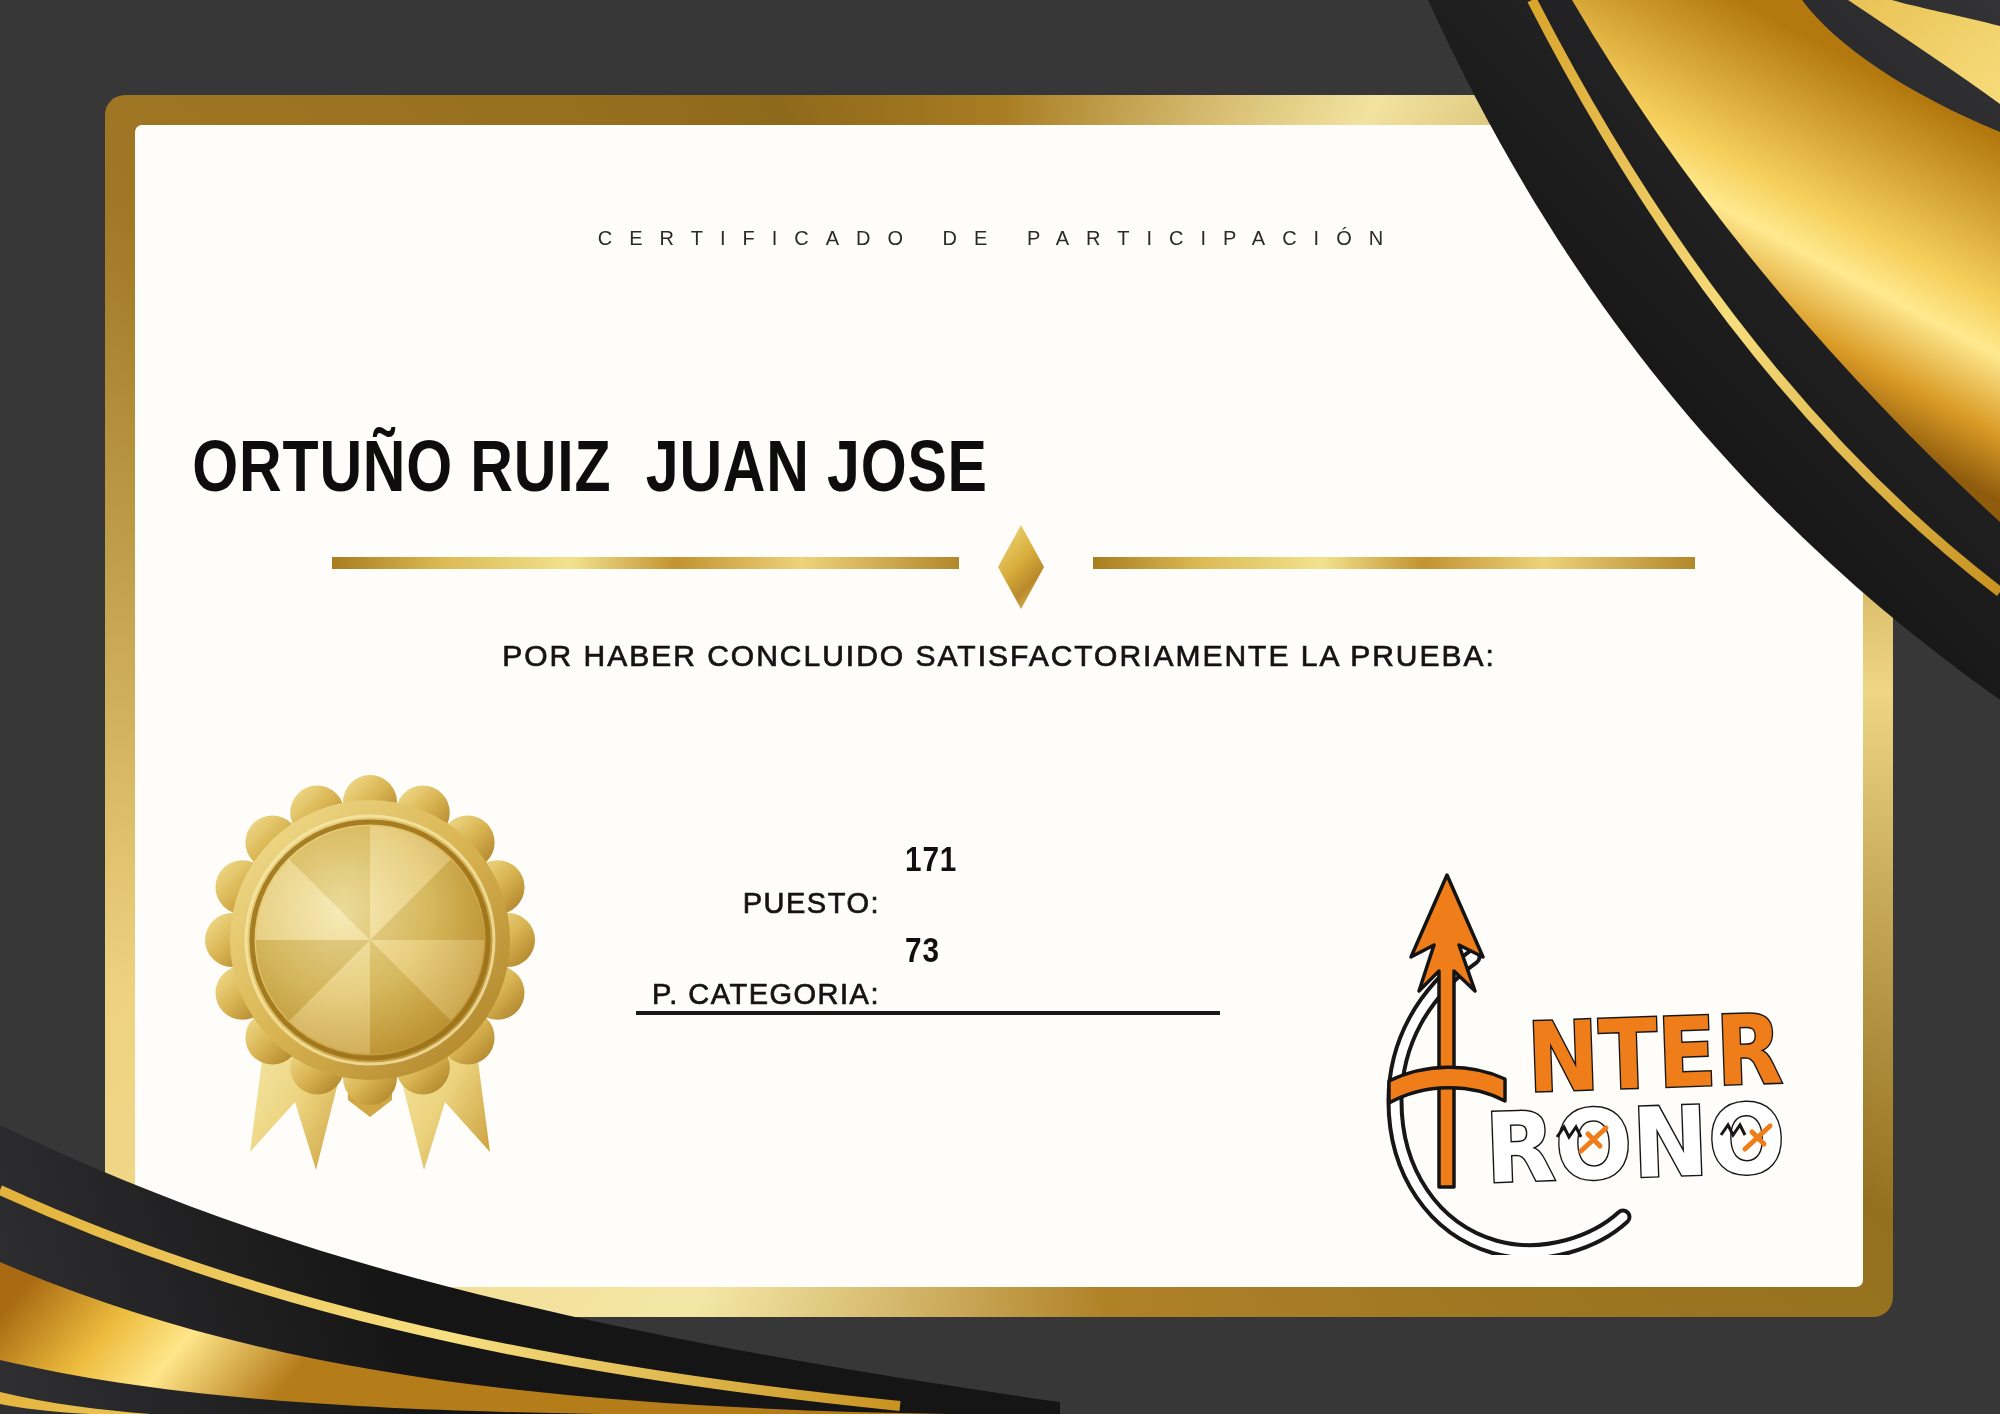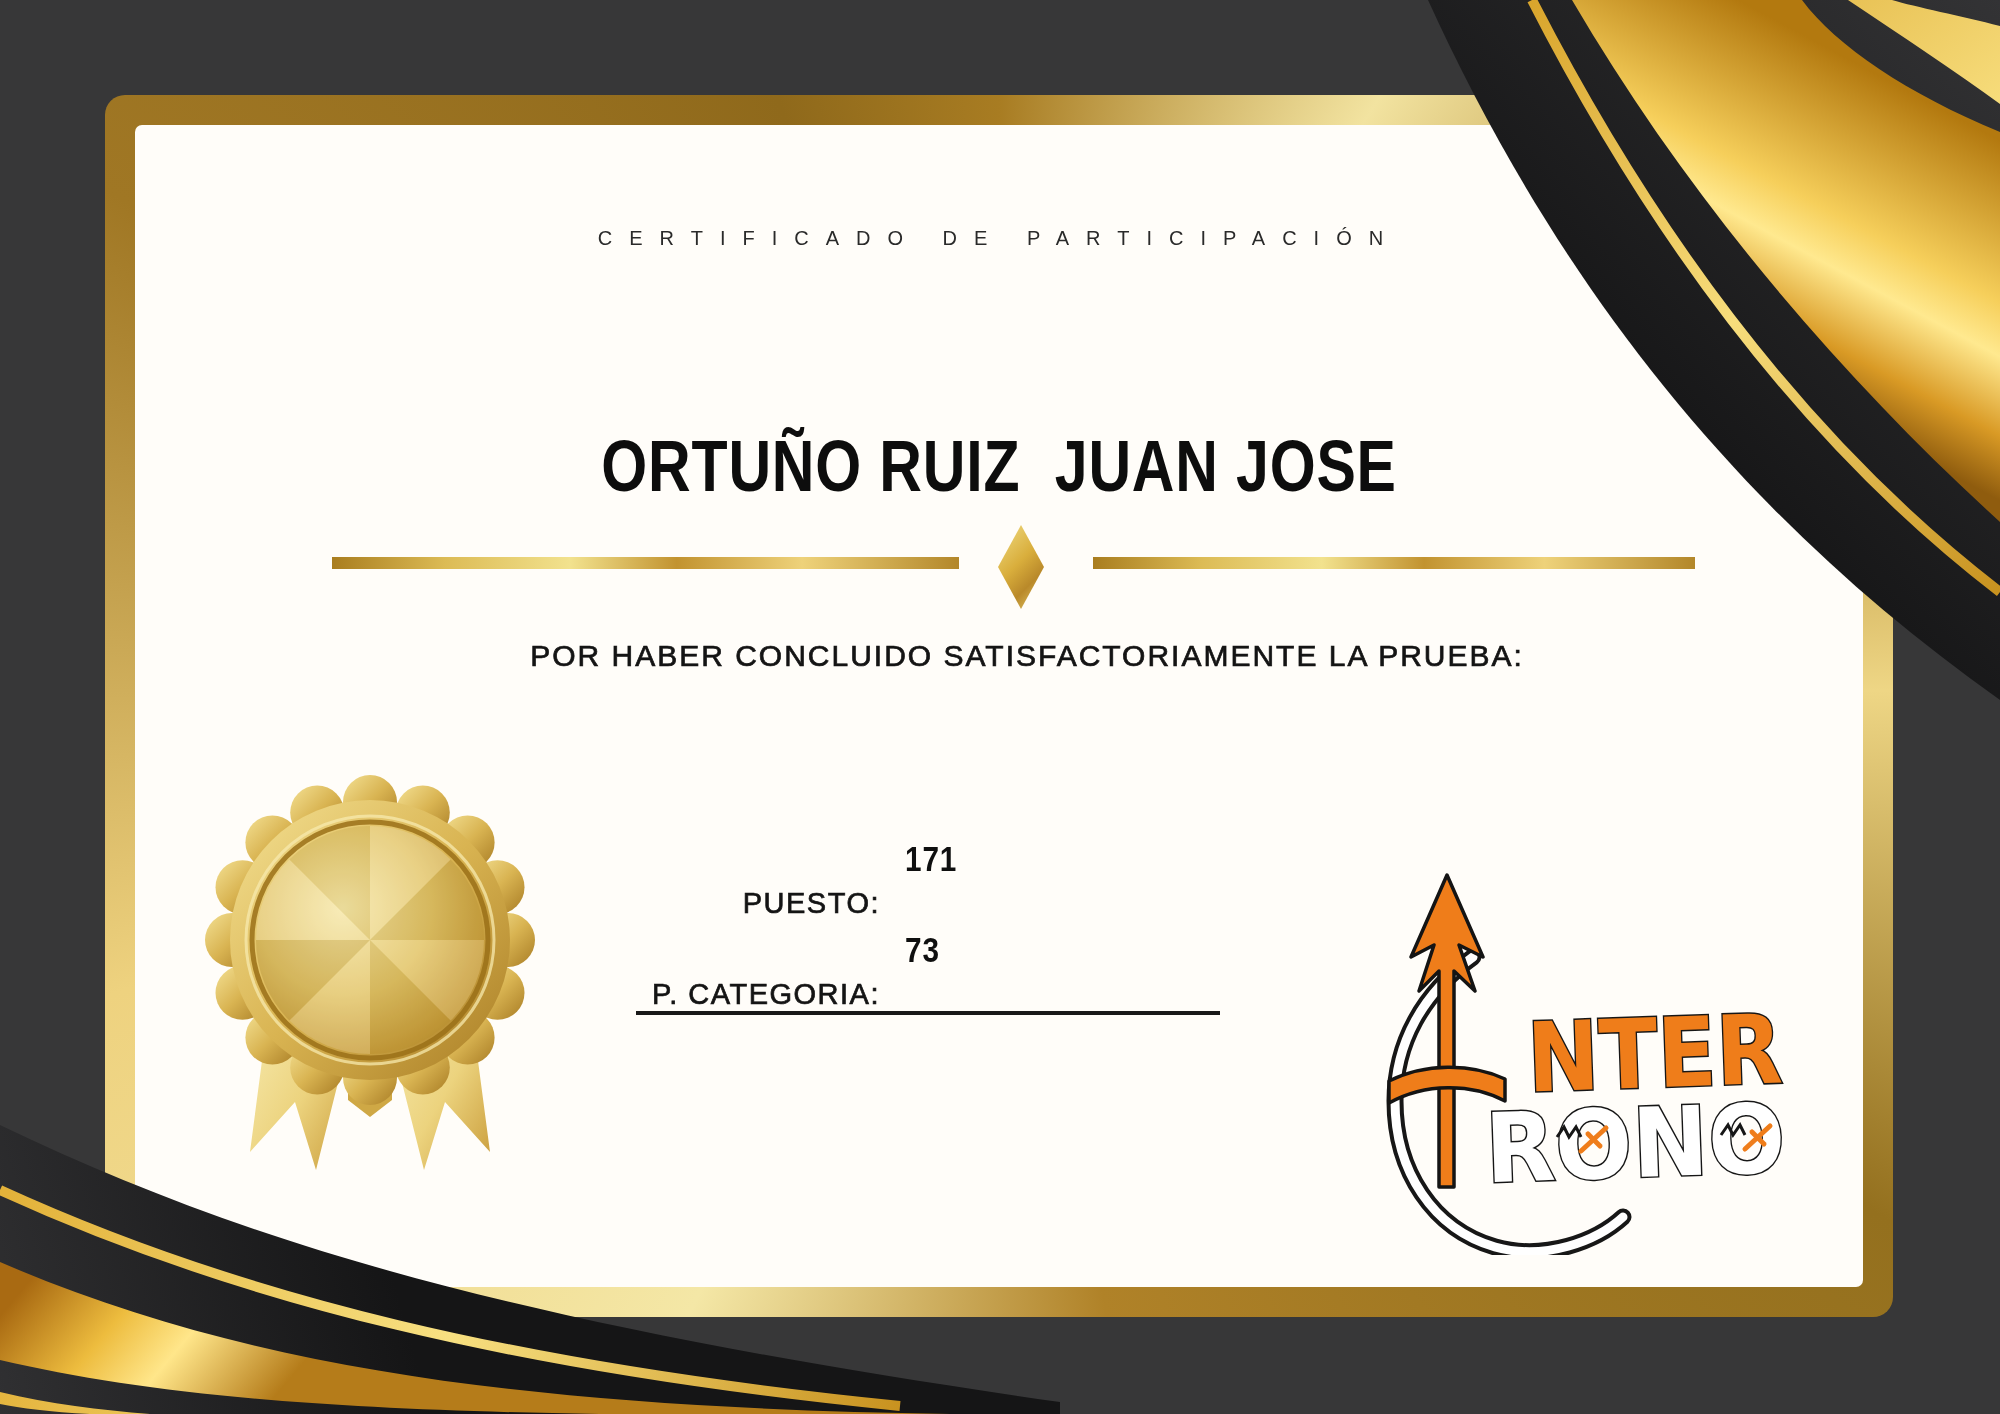--- a/index.html
+++ b/index.html
@@ -16,28 +16,28 @@
     z-index:1;
   }
   .paper{position:absolute;left:30px;top:30px;right:30px;bottom:30px;background:#fffdf9;border-radius:7px;}
 
   
   .cert-title{
     position:absolute;left:0;top:132px;width:100%;text-align:center;
     font-size:20px;font-weight:400;color:#2a2a2a;letter-spacing:17px;white-space:pre;
   }
   .cert-name{
-    position:absolute;left:0;top:330px;width:100%;text-align:center;
+    position:absolute;left:0;top:330px;width:100%;
     font-size:72px;font-weight:700;color:#0d0d0d;white-space:pre;
   }
   .cert-name .squeeze{display:inline-block;transform:scaleX(.82);transform-origin:center;letter-spacing:1px;}
   .cert-subtitle{
     position:absolute;left:0;top:544px;width:100%;text-align:center;
     font-size:30px;font-weight:400;color:#141414;letter-spacing:2px;
-    -webkit-text-stroke:.7px #141414;white-space:pre;margin-left:28px;
+    -webkit-text-stroke:.7px #141414;white-space:pre;
   }
 
   
   .div-bar{position:absolute;top:462px;height:12px;
     background:linear-gradient(90deg,#a97d1f 0%,#dcbb55 18%,#f2e28e 38%,#c29330 55%,#eed27a 75%,#b3872a 100%);}
   .div-bar.left{left:227px;width:627px;}
   .div-bar.right{left:988px;width:602px;}
   .div-diamond{
     position:absolute;left:893px;top:430px;width:46px;height:84px;
     background:linear-gradient(135deg,#f0dc84 0%,#d9ae3c 45%,#b9892a 70%,#e8cf6e 100%);

